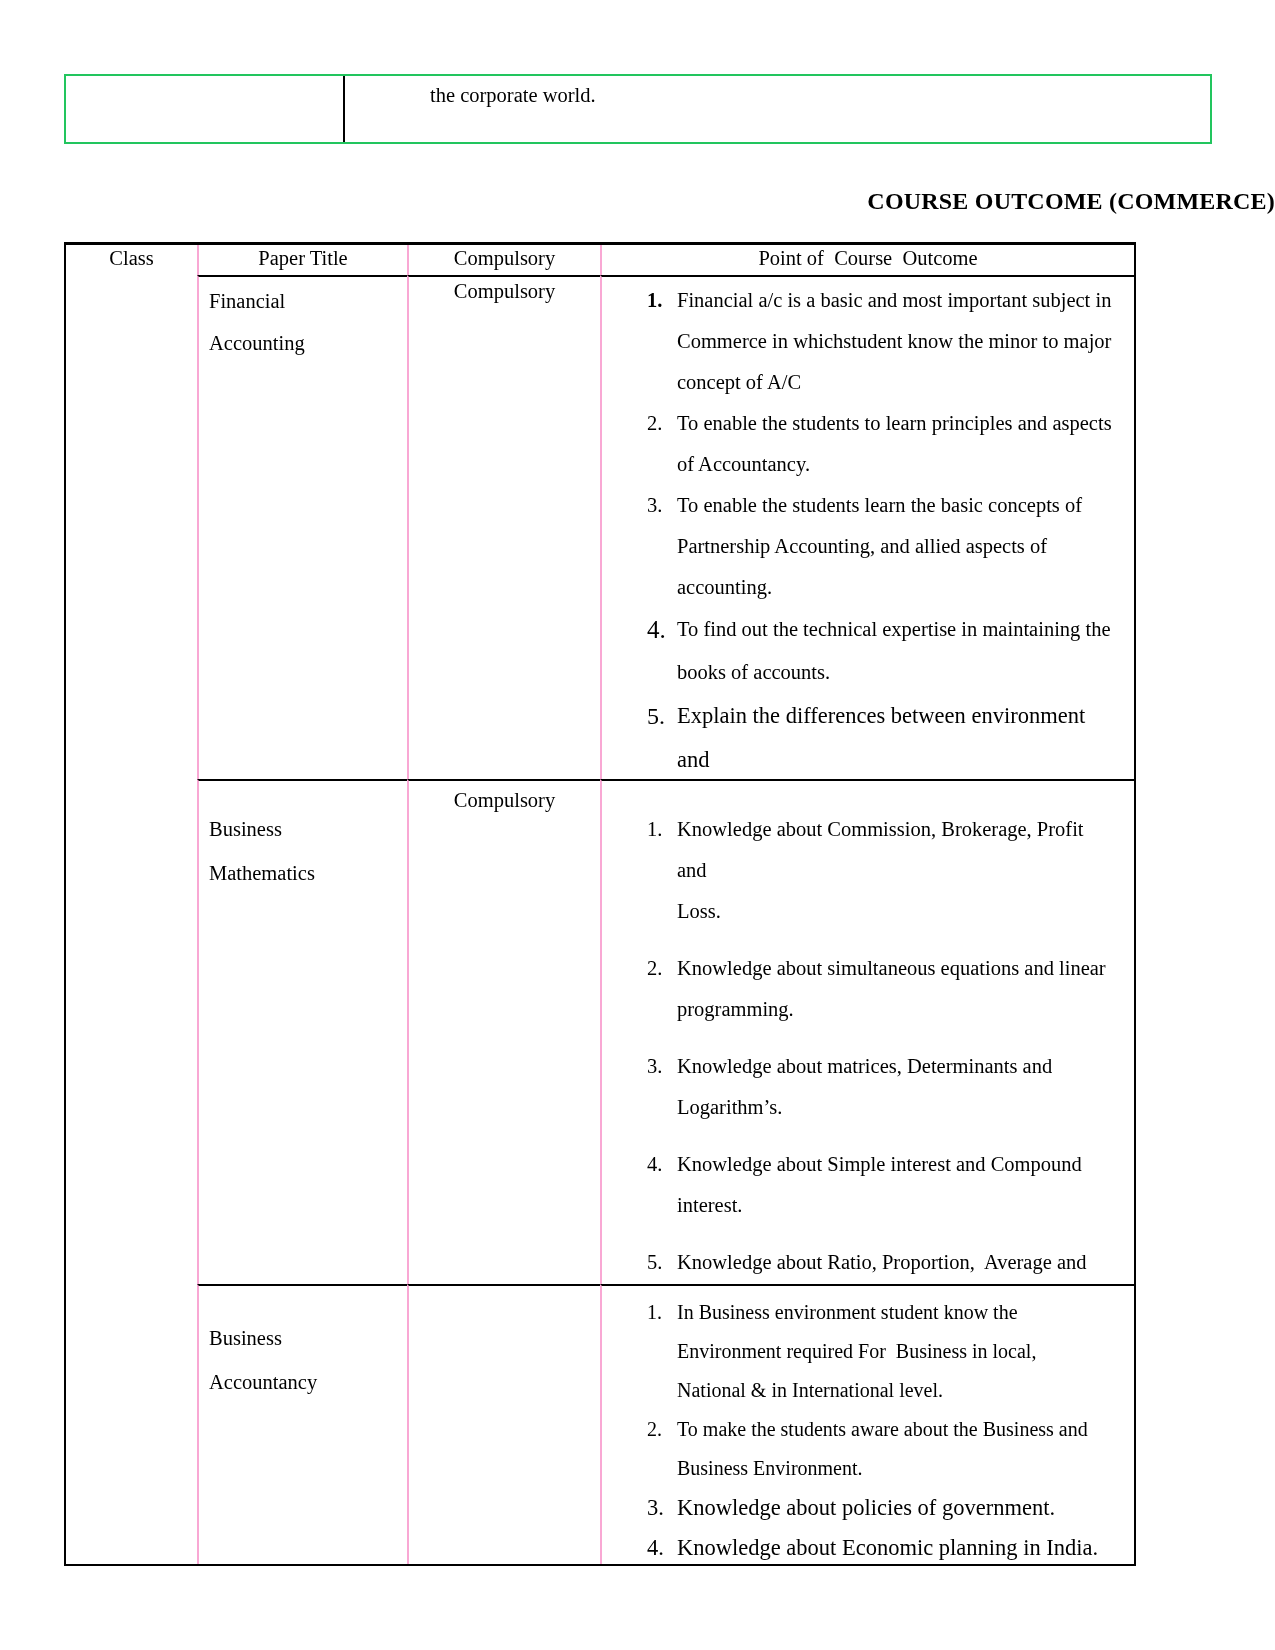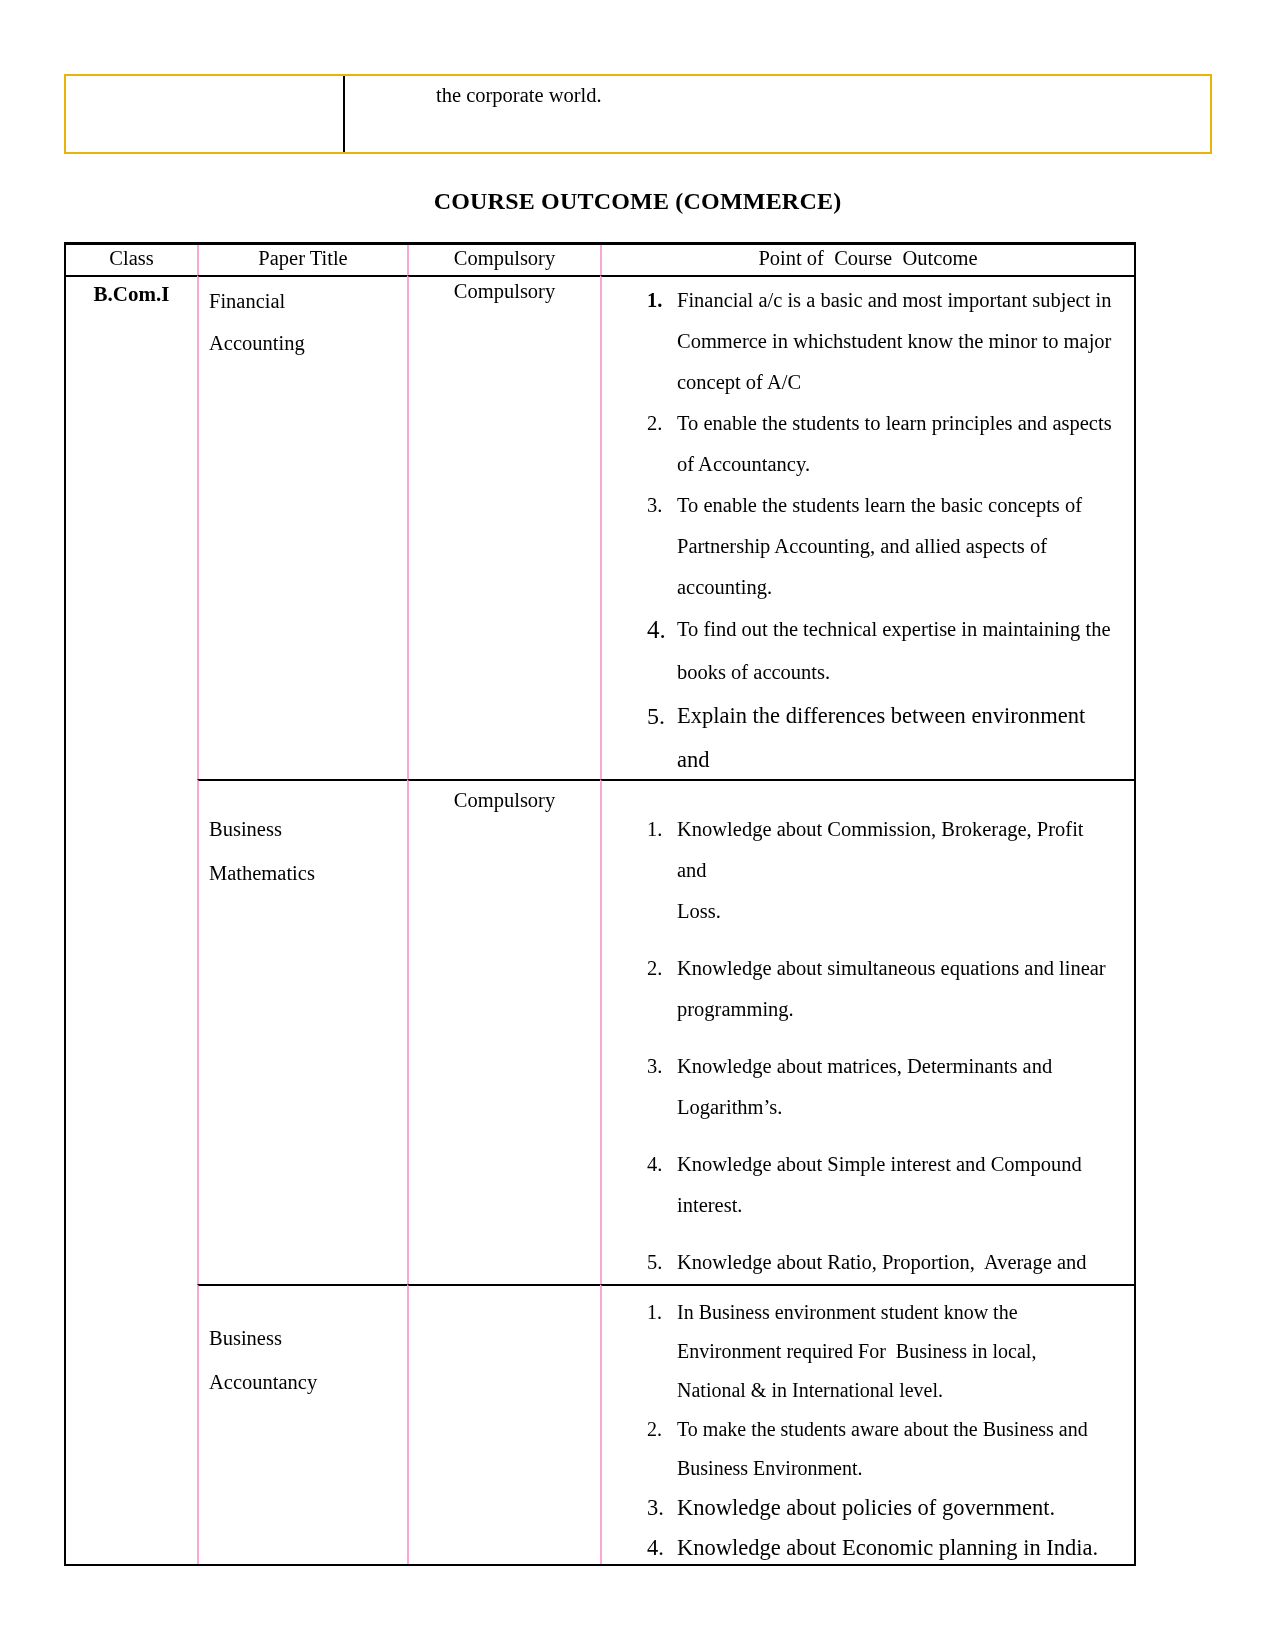--- a/index.html
+++ b/index.html
@@ -7,29 +7,29 @@
     position:relative;
     width:1275px;height:1650px;
     background:#ffffff;
     font-family:"Liberation Serif", serif;
     color:#000;
     margin:0 auto;
     overflow:hidden;
   }
   
   .top-table{
-    position:absolute;left:64px;top:74px;width:1148px;height:80px;
-    border:2px solid #eab308;box-sizing:border-box;display:flex;gap:6px;
+    position:absolute;left:64px;top:74px;width:1148px;height:70px;
+    border:2px solid #22c55e;box-sizing:border-box;display:flex;
   }
   .tt-left{width:279px;border-right:2px solid #000;box-sizing:border-box;}
   .tt-right{flex:1;padding:4px 10px 0 85px;font-size:20.5px;line-height:30px;}
   
   .doc-title{
     position:absolute;top:188px;left:0;width:100%;
-    text-align:center;font-weight:bold;font-size:24px;letter-spacing:0.2px;
+    text-align:right;font-weight:bold;font-size:24px;letter-spacing:0.2px;
   }
   
   .main-table{
     position:absolute;left:64px;top:242px;width:1072px;height:1324px;
     border:2px solid #000;border-top-width:3px;
     box-sizing:border-box;
     display:grid;
     grid-template-columns:131px 210px 193px auto;
     grid-template-rows:30px 504px 505px auto;
   }
@@ -75,21 +75,20 @@
 
   <div class="doc-title">COURSE OUTCOME (COMMERCE)</div>
 
   <div class="main-table">
 
     <div class="cell hdr-row first-col hdr" style="grid-column:1;grid-row:1;">Class</div>
     <div class="cell hdr-row hdr" style="grid-column:2;grid-row:1;">Paper Title</div>
     <div class="cell hdr-row hdr" style="grid-column:3;grid-row:1;">Compulsory</div>
     <div class="cell hdr-row hdr" style="grid-column:4;grid-row:1;">Point of  Course  Outcome</div>
 
-    <div class="cell first-col class-cell">B.Com.I</div>
 
     <div class="cell paper" style="grid-column:2;grid-row:2;">
       <div>Financial</div>
       <div>Accounting</div>
     </div>
     <div class="cell comp" style="grid-column:3;grid-row:2;">Compulsory</div>
     <div class="cell out" style="grid-column:4;grid-row:2;">
       <div class="oi">
         <span class="num num-bold">1.</span>
         <span class="txt">Financial a/c is a basic and most important subject in

